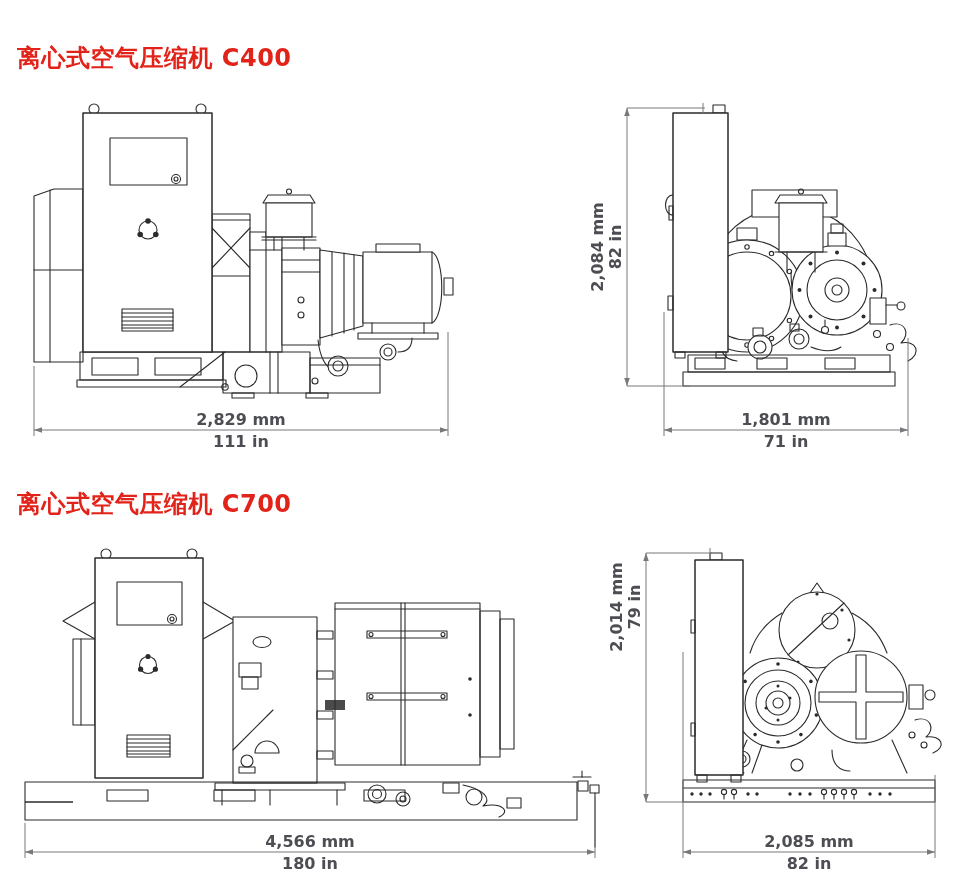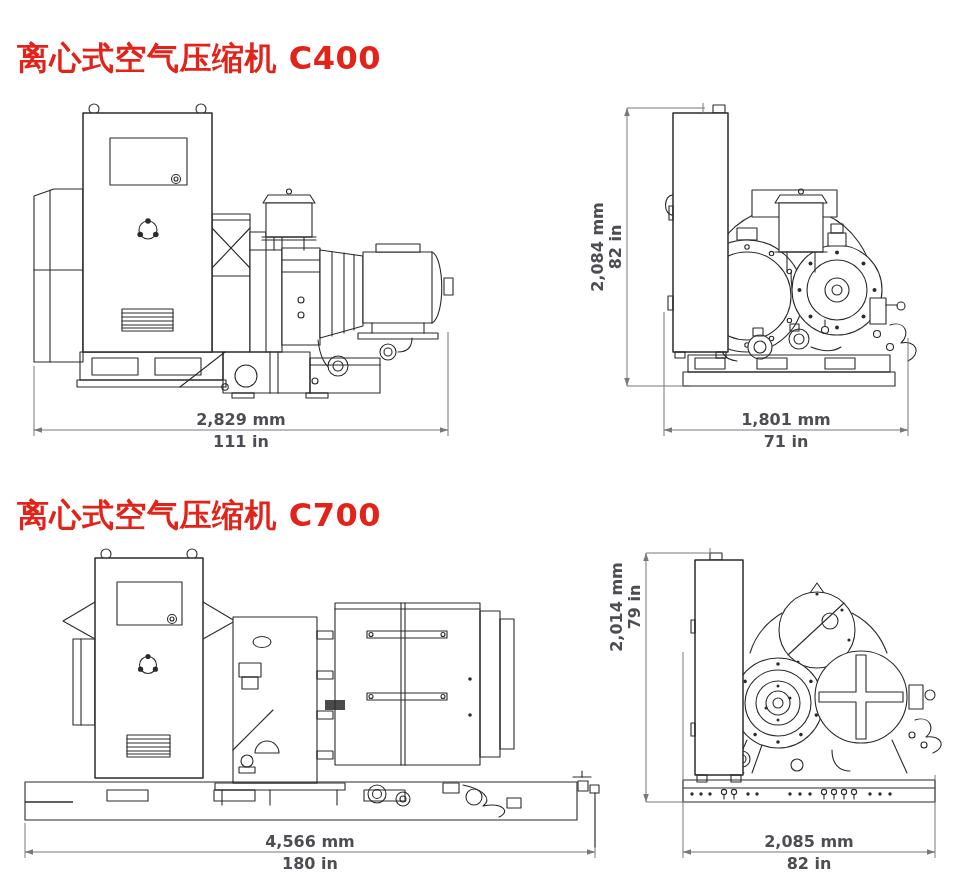--- a/index.html
+++ b/index.html
@@ -1,20 +1,20 @@
 <!DOCTYPE html>
 <html><head>
 <meta charset="utf-8">
 <style>
   html,body{margin:0;padding:0;background:#ffffff;}
   body{width:960px;height:892px;position:relative;font-family:"DejaVu Sans","Liberation Sans",sans-serif;}
   .page{position:absolute;inset:0;background:#ffffff;}
-  .sec-title{position:absolute;left:17px;margin:0;font-size:32px;line-height:36px;font-weight:bold;color:#e2231a;letter-spacing:0.5px;white-space:nowrap;}
+  .sec-title{position:absolute;left:17px;margin:0;font-size:24px;line-height:36px;font-weight:bold;color:#e2231a;letter-spacing:0.5px;white-space:nowrap;}
   #title-c400{top:40px;}
-  #title-c700{top:497px;}
+  #title-c700{top:486px;}
   svg{position:absolute;overflow:visible;}
   #svg-c400-front{left:20px;top:100px;}
   #svg-c400-side{left:585px;top:100px;}
   #svg-c700-front{left:15px;top:545px;}
   #svg-c700-side{left:612px;top:545px;}
   .ln{stroke:#2b2b2b;stroke-width:1.1;fill:none;stroke-linecap:round;stroke-linejoin:round;}
   .lnb{stroke:#2b2b2b;stroke-width:1.5;fill:none;stroke-linejoin:round;}
   .wfill{fill:#ffffff;}
   .dot{fill:#2b2b2b;stroke:none;}
   .dim{stroke:#77787b;stroke-width:1;fill:none;}

